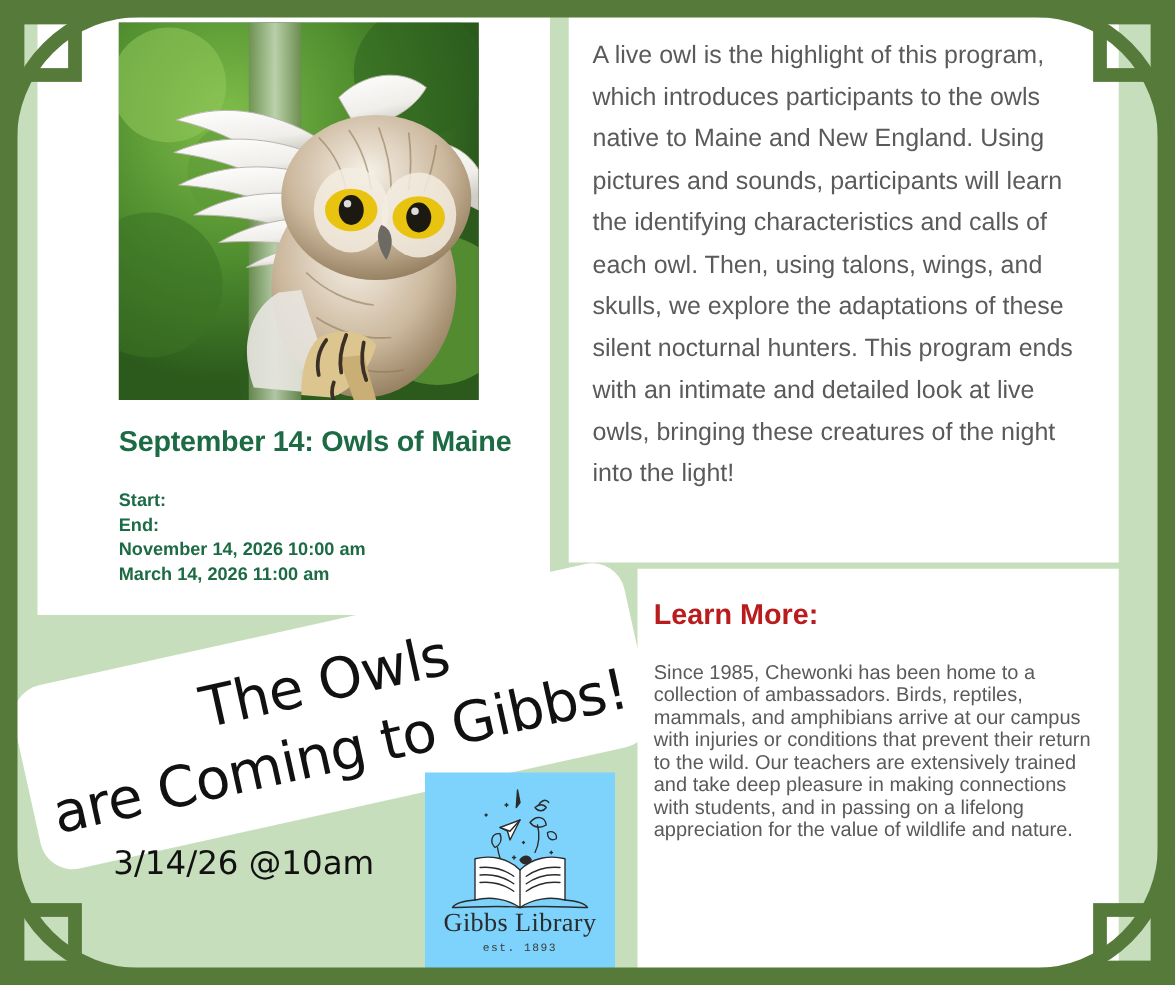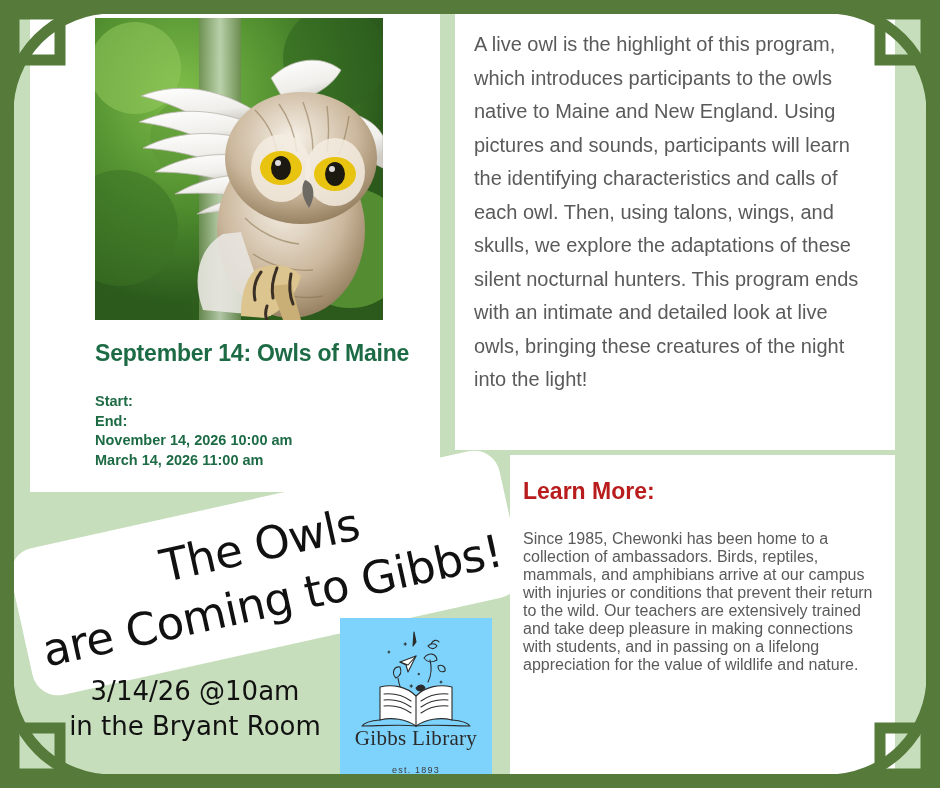--- a/index.html
+++ b/index.html
@@ -100,22 +100,22 @@
     position:absolute;left:340px;top:618px;width:152px;height:158px;
     background:#7dd3fc;z-index:5;overflow:hidden;
   }
   .logo-art{position:absolute;left:0;top:4px;width:152px;height:110px;}
   .logo-name{
     position:absolute;left:0;top:108px;width:152px;text-align:center;
     color:#2b2b2b;font-size:21px;font-family:"Liberation Serif",serif;
     letter-spacing:0.3px;
   }
   .logo-est{
-    position:absolute;left:0;top:147px;width:152px;text-align:center;
-    color:#3a3a3a;font-size:9px;font-family:Liberation Sans, sans-serif;
+    position:absolute;left:0;top:136px;width:152px;text-align:center;
+    color:#3a3a3a;font-size:9px;font-family:Liberation Mono, monospace;
     letter-spacing:1.2px;
   }
 </style>
 </head>
 <body>
 
 <div id="poster">
 
   <div class="card card-left"></div>
   <div class="card card-desc"></div>
@@ -219,21 +219,20 @@
   <div class="learn-text">Since 1985, Chewonki has been home to a collection of ambassadors. Birds, reptiles, mammals, and amphibians arrive at our campus with injuries or conditions that prevent their return to the wild. Our teachers are extensively trained and take deep pleasure in making connections with students, and in passing on a lifelong appreciation for the value of wildlife and nature.</div>
 
   <div class="banner"></div>
   <div class="banner-text">
     <span>The Owls</span>
     <span>are Coming to Gibbs!</span>
   </div>
 
   <div class="whenwhere">
     <span>3/14/26 @10am</span>
-    <span>in the Bryant Room</span>
   </div>
 
   <div class="logo-box">
     <svg class="logo-art" viewBox="0 0 152 110" xmlns="http://www.w3.org/2000/svg">
       <g fill="none" stroke="#2b2b2b" stroke-width="1.1" stroke-linecap="round" stroke-linejoin="round">
 
         <path d="M74 10 L76 20 L73 24 Z" fill="#2b2b2b"></path>
         <path d="M64 22 l2.4 0 M65.2 20.8 l0 2.4"></path>
         <path d="M88 24 c3-3 7-3 9 0 c-2 3-6 4-9 0 Z"></path>
         <path d="M91 22 c2-4 6-5 8-2"></path>

